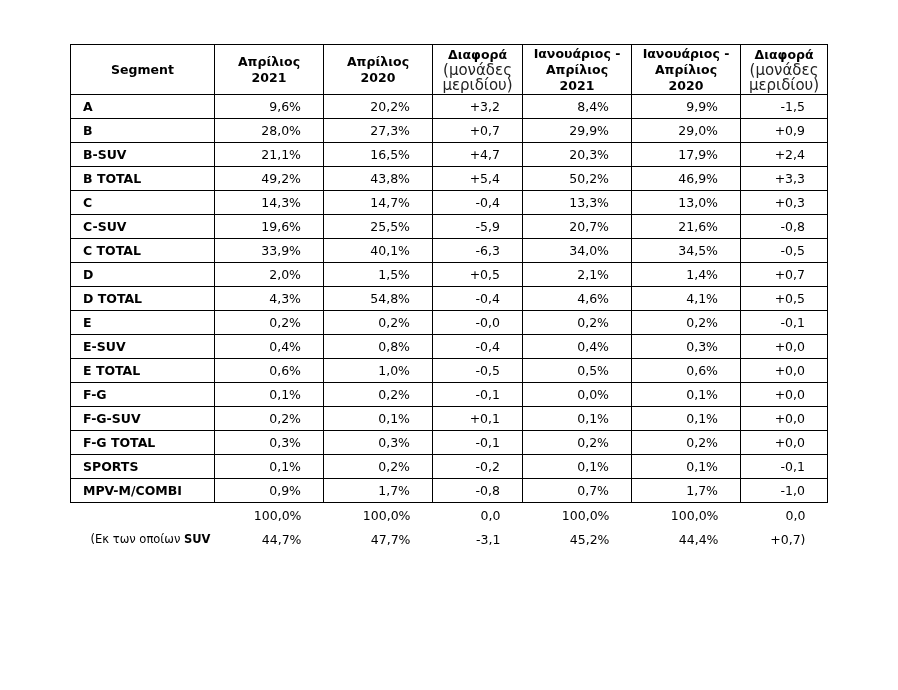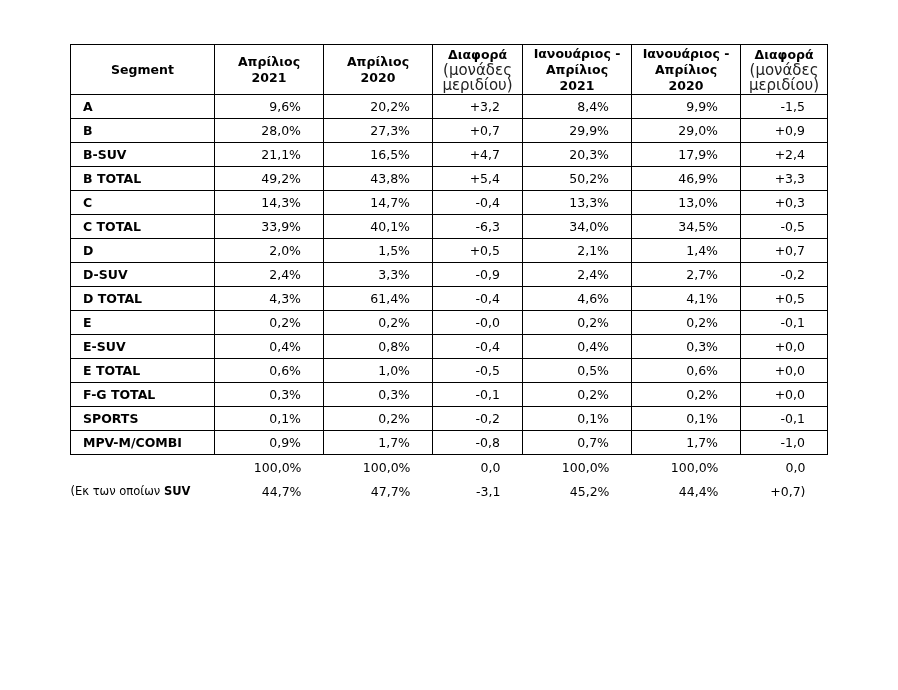--- a/index.html
+++ b/index.html
@@ -15,21 +15,21 @@
   table.seg col.c5 { width: 109px; }
   table.seg col.c6 { width: 87px; }
   table.seg th { border: 1.5px solid #000; font-weight: bold; text-align: center; vertical-align: middle;
                  height: 49px; padding: 0 4px; line-height: 16px; font-size: 12.5px; }
   table.seg th .sub { display: block; font-weight: normal; font-size: 15px; line-height: 15px; color: #222; }
   table.seg th .main { display: block; }
   table.seg td { border: 1.5px solid #000; height: 23px; padding: 0 22px 0 10px; text-align: right;
                  vertical-align: middle; white-space: nowrap; }
   table.seg td.name { text-align: left; font-weight: bold; padding-left: 12px; padding-right: 4px; }
   table.seg tr.foot td { border: none; height: 24px; }
-  table.seg tr.foot td.name { font-weight: normal; text-align: left; padding-left: 0; font-size: 11.5px; }
+  table.seg tr.foot td.name { font-weight: normal; text-align: right; padding-left: 0; font-size: 11.5px; }
   table.seg tr.foot td.name b { font-weight: bold; }
 </style>
 </head>
 <body>
 
 <div class="wrap">
   <table class="seg">
     <colgroup>
       <col class="c0">
         <col class="c1">
@@ -110,50 +110,50 @@
         <tr>
           <td class="name">C</td>
           <td>14,3%</td>
           <td>14,7%</td>
           <td>-0,4</td>
           <td>13,3%</td>
           <td>13,0%</td>
           <td>+0,3</td>
         </tr>
         <tr>
+          <td class="name">C-SUV</td>
+          <td>19,6%</td>
+          <td>25,5%</td>
+          <td>-5,9</td>
+          <td>20,7%</td>
+          <td>21,6%</td>
+          <td>-0,8</td>
+        </tr>
+        <tr>
           <td class="name">C TOTAL</td>
           <td>33,9%</td>
           <td>40,1%</td>
           <td>-6,3</td>
           <td>34,0%</td>
           <td>34,5%</td>
           <td>-0,5</td>
         </tr>
         <tr>
           <td class="name">D</td>
           <td>2,0%</td>
           <td>1,5%</td>
           <td>+0,5</td>
           <td>2,1%</td>
           <td>1,4%</td>
           <td>+0,7</td>
         </tr>
         <tr>
-          <td class="name">D-SUV</td>
-          <td>2,4%</td>
-          <td>3,3%</td>
-          <td>-0,9</td>
-          <td>2,4%</td>
-          <td>2,7%</td>
-          <td>-0,2</td>
-        </tr>
-        <tr>
           <td class="name">D TOTAL</td>
           <td>4,3%</td>
-          <td>61,4%</td>
+          <td>54,8%</td>
           <td>-0,4</td>
           <td>4,6%</td>
           <td>4,1%</td>
           <td>+0,5</td>
         </tr>
         <tr>
           <td class="name">E</td>
           <td>0,2%</td>
           <td>0,2%</td>
           <td>-0,0</td>
@@ -170,20 +170,38 @@
           <td>0,3%</td>
           <td>+0,0</td>
         </tr>
         <tr>
           <td class="name">E TOTAL</td>
           <td>0,6%</td>
           <td>1,0%</td>
           <td>-0,5</td>
           <td>0,5%</td>
           <td>0,6%</td>
+          <td>+0,0</td>
+        </tr>
+        <tr>
+          <td class="name">F-G</td>
+          <td>0,1%</td>
+          <td>0,2%</td>
+          <td>-0,1</td>
+          <td>0,0%</td>
+          <td>0,1%</td>
+          <td>+0,0</td>
+        </tr>
+        <tr>
+          <td class="name">F-G-SUV</td>
+          <td>0,2%</td>
+          <td>0,1%</td>
+          <td>+0,1</td>
+          <td>0,1%</td>
+          <td>0,1%</td>
           <td>+0,0</td>
         </tr>
         <tr>
           <td class="name">F-G TOTAL</td>
           <td>0,3%</td>
           <td>0,3%</td>
           <td>-0,1</td>
           <td>0,2%</td>
           <td>0,2%</td>
           <td>+0,0</td>

